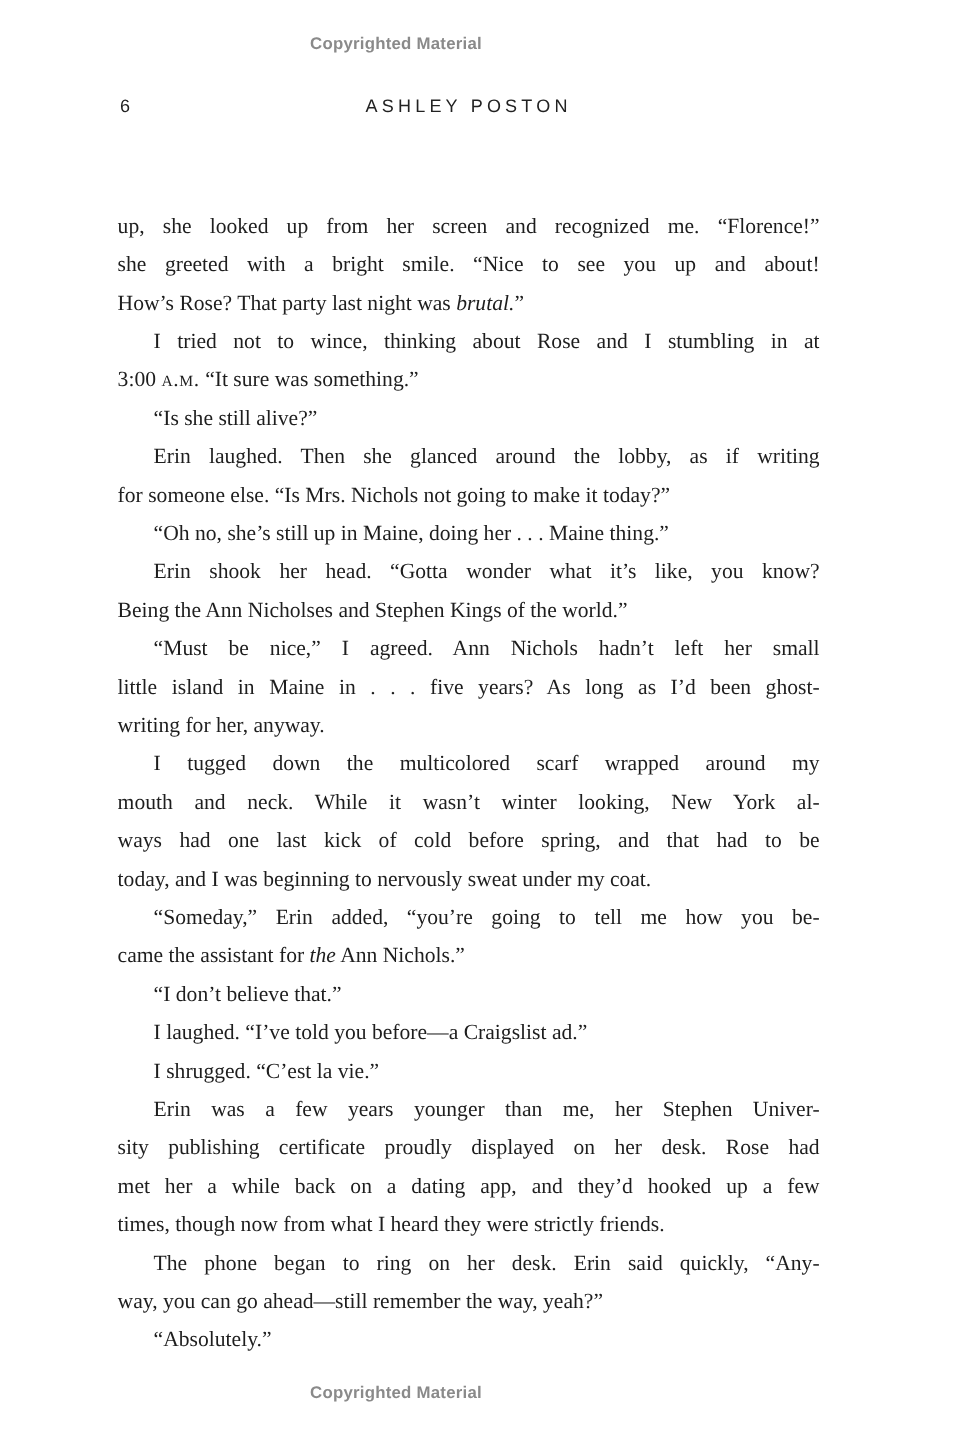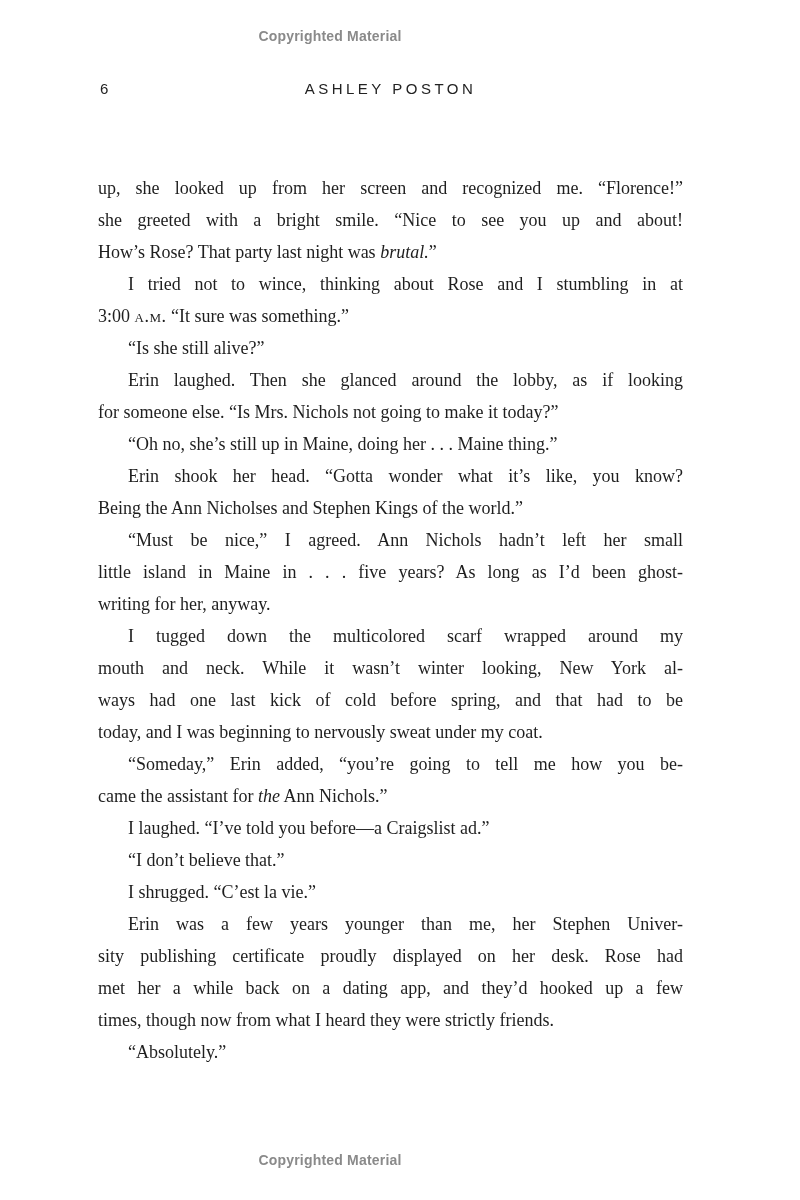--- a/index.html
+++ b/index.html
@@ -87,21 +87,21 @@
       <div class="line last">How’s Rose? That party last night was <i>brutal.</i>”</div>
     </div>
     <div class="para">
       <div class="line indent">I tried not to wince, thinking about Rose and I stumbling in at</div>
       <div class="line last">3:00 <span class="sc">a.m.</span> “It sure was something.”</div>
     </div>
     <div class="para">
       <div class="line last indent">“Is she still alive?”</div>
     </div>
     <div class="para">
-      <div class="line indent">Erin laughed. Then she glanced around the lobby, as if looking</div>
+      <div class="line indent">Erin laughed. Then she glanced around the lobby, as if writing</div>
       <div class="line last">for someone else. “Is Mrs. Nichols not going to make it today?”</div>
     </div>
     <div class="para">
       <div class="line last indent">“Oh no, she’s still up in Maine, doing her . . . Maine thing.”</div>
     </div>
     <div class="para">
       <div class="line indent">Erin shook her head. “Gotta wonder what it’s like, you know?</div>
       <div class="line last">Being the Ann Nicholses and Stephen Kings of the world.”</div>
     </div>
     <div class="para">
@@ -113,32 +113,36 @@
       <div class="line indent">I tugged down the multicolored scarf wrapped around my</div>
       <div class="line">mouth and neck. While it wasn’t winter looking, New York al-</div>
       <div class="line">ways had one last kick of cold before spring, and that had to be</div>
       <div class="line last">today, and I was beginning to nervously sweat under my coat.</div>
     </div>
     <div class="para">
       <div class="line indent">“Someday,” Erin added, “you’re going to tell me how you be-</div>
       <div class="line last">came the assistant for <i>the</i> Ann Nichols.”</div>
     </div>
     <div class="para">
-      <div class="line last indent">I laughed. “I’ve told you before—a Craigslist ad.”</div>
+      <div class="line last indent">“I don’t believe that.”</div>
     </div>
     <div class="para">
-      <div class="line last indent">“I don’t believe that.”</div>
+      <div class="line last indent">I laughed. “I’ve told you before—a Craigslist ad.”</div>
     </div>
     <div class="para">
       <div class="line last indent">I shrugged. “C’est la vie.”</div>
     </div>
     <div class="para">
       <div class="line indent">Erin was a few years younger than me, her Stephen Univer-</div>
       <div class="line">sity publishing certificate proudly displayed on her desk. Rose had</div>
       <div class="line">met her a while back on a dating app, and they’d hooked up a few</div>
       <div class="line last">times, though now from what I heard they were strictly friends.</div>
     </div>
     <div class="para">
+      <div class="line indent">The phone began to ring on her desk. Erin said quickly, “Any-</div>
+      <div class="line last">way, you can go ahead—still remember the way, yeah?”</div>
+    </div>
+    <div class="para">
       <div class="line last indent">“Absolutely.”</div>
     </div>
   </div>
 
 <div class="watermark bottom">Copyrighted Material</div>
 
 </body></html>

